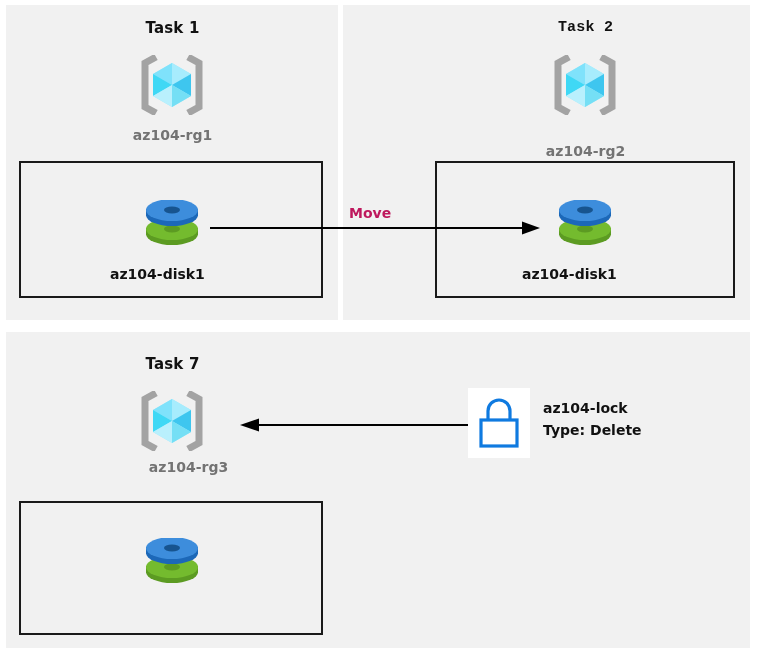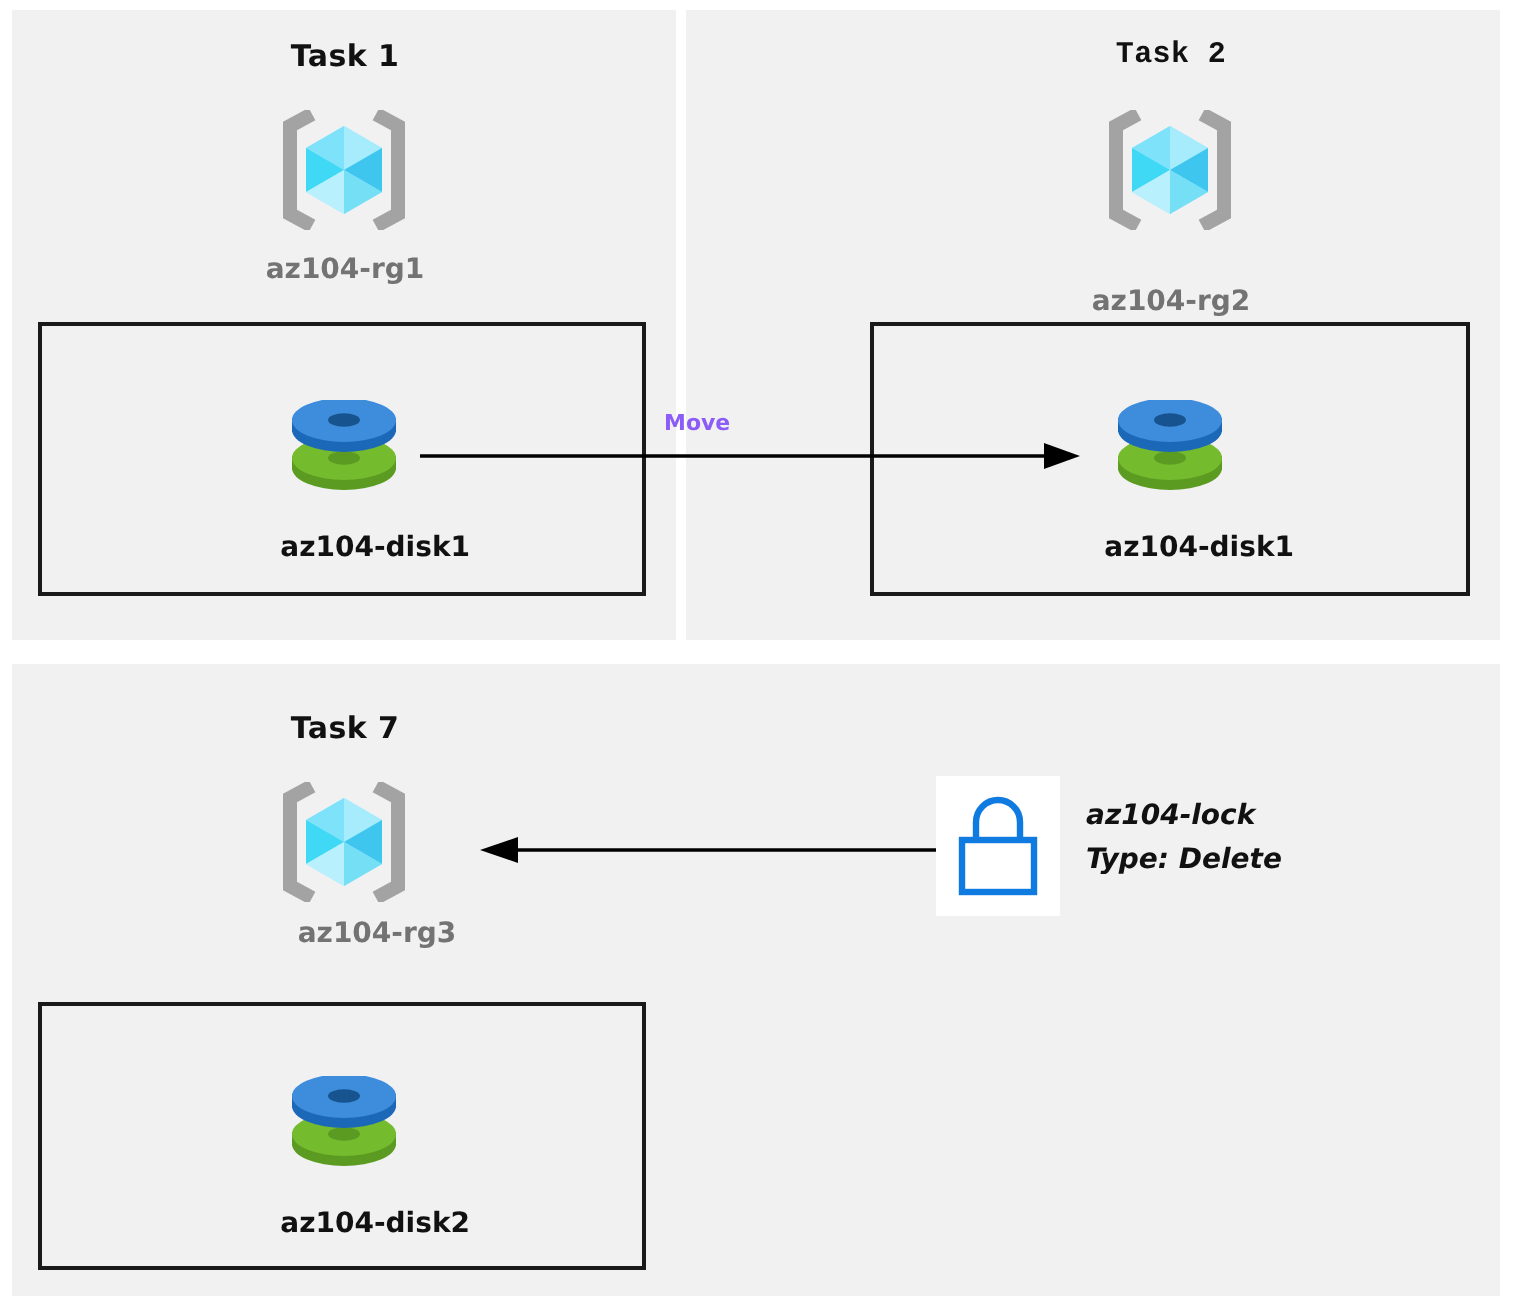--- a/index.html
+++ b/index.html
@@ -53,49 +53,49 @@
 
   
   .disk-icon{position:absolute;width:64px;height:55px;}
   #disk-icon-1{left:140px;top:200px;}
   #disk-icon-2{left:553px;top:200px;}
   #disk-icon-3{left:140px;top:538px;}
 
   .disk-label{
     position:absolute;
     font-size:14px;font-weight:bold;color:#111111;
-    text-align:right;white-space:nowrap;
+    text-align:left;white-space:nowrap;
   }
   #disk-label-1{left:110px;top:266px;width:125px;}
   #disk-label-2{left:522px;top:266px;width:125px;}
   #disk-label-3{left:110px;top:604px;width:125px;}
 
   
   .arrow-svg{position:absolute;}
   #arrow-move{left:210px;top:218px;width:330px;height:20px;}
   #arrow-lock{left:240px;top:415px;width:230px;height:20px;}
 
   .move-label{
-    position:absolute;left:332px;top:205px;
-    font-size:11px;font-weight:bold;color:#8b5cf6;
+    position:absolute;left:349px;top:205px;
+    font-size:14px;font-weight:bold;color:#be185d;
     white-space:nowrap;
   }
 
   
   #lock-card{
     position:absolute;left:468px;top:388px;
     width:62px;height:70px;background:#ffffff;
   }
   #lock-icon{position:absolute;left:8px;top:8px;width:46px;height:54px;}
   #lock-text{
     position:absolute;left:543px;top:397px;
     font-size:14px;font-weight:bold;color:#111111;
     line-height:22px;white-space:nowrap;
   }
-  #lock-text div{white-space:nowrap;font-style:italic;}
+  #lock-text div{white-space:nowrap;}
 </style>
 </head>
 <body>
 
 <div class="stage">
 
   <div class="panel" id="panel-task1"></div>
 
   <div class="panel" id="panel-task2"></div>
 
@@ -177,21 +177,20 @@
     <ellipse cx="32" cy="29" rx="26" ry="11" fill="#74bb2e"></ellipse>
     <ellipse cx="32" cy="29" rx="8" ry="3.4" fill="#5c9b22"></ellipse>
     <ellipse cx="32" cy="15" rx="26" ry="11" fill="#1c68b8"></ellipse>
     <rect x="6" y="9" width="52" height="7" fill="#1c68b8"></rect>
     <ellipse cx="32" cy="10" rx="26" ry="11" fill="#3d8ddc"></ellipse>
     <ellipse cx="32" cy="10" rx="8" ry="3.4" fill="#17548f"></ellipse>
   </svg>
 
   <div class="disk-label" id="disk-label-1">az104-disk1</div>
   <div class="disk-label" id="disk-label-2">az104-disk1</div>
-  <div class="disk-label" id="disk-label-3">az104-disk2</div>
 
   <svg class="arrow-svg" id="arrow-move" viewBox="0 0 330 20">
     <line x1="0" y1="10" x2="316" y2="10" stroke="#000000" stroke-width="1.8"></line>
     <polygon points="330,10 312,3.5 312,16.5" fill="#000000"></polygon>
   </svg>
   <div class="move-label">Move</div>
 
   <svg class="arrow-svg" id="arrow-lock" viewBox="0 0 230 20">
     <line x1="230" y1="10" x2="16" y2="10" stroke="#000000" stroke-width="1.8"></line>
     <polygon points="0,10 19,3.5 19,16.5" fill="#000000"></polygon>

